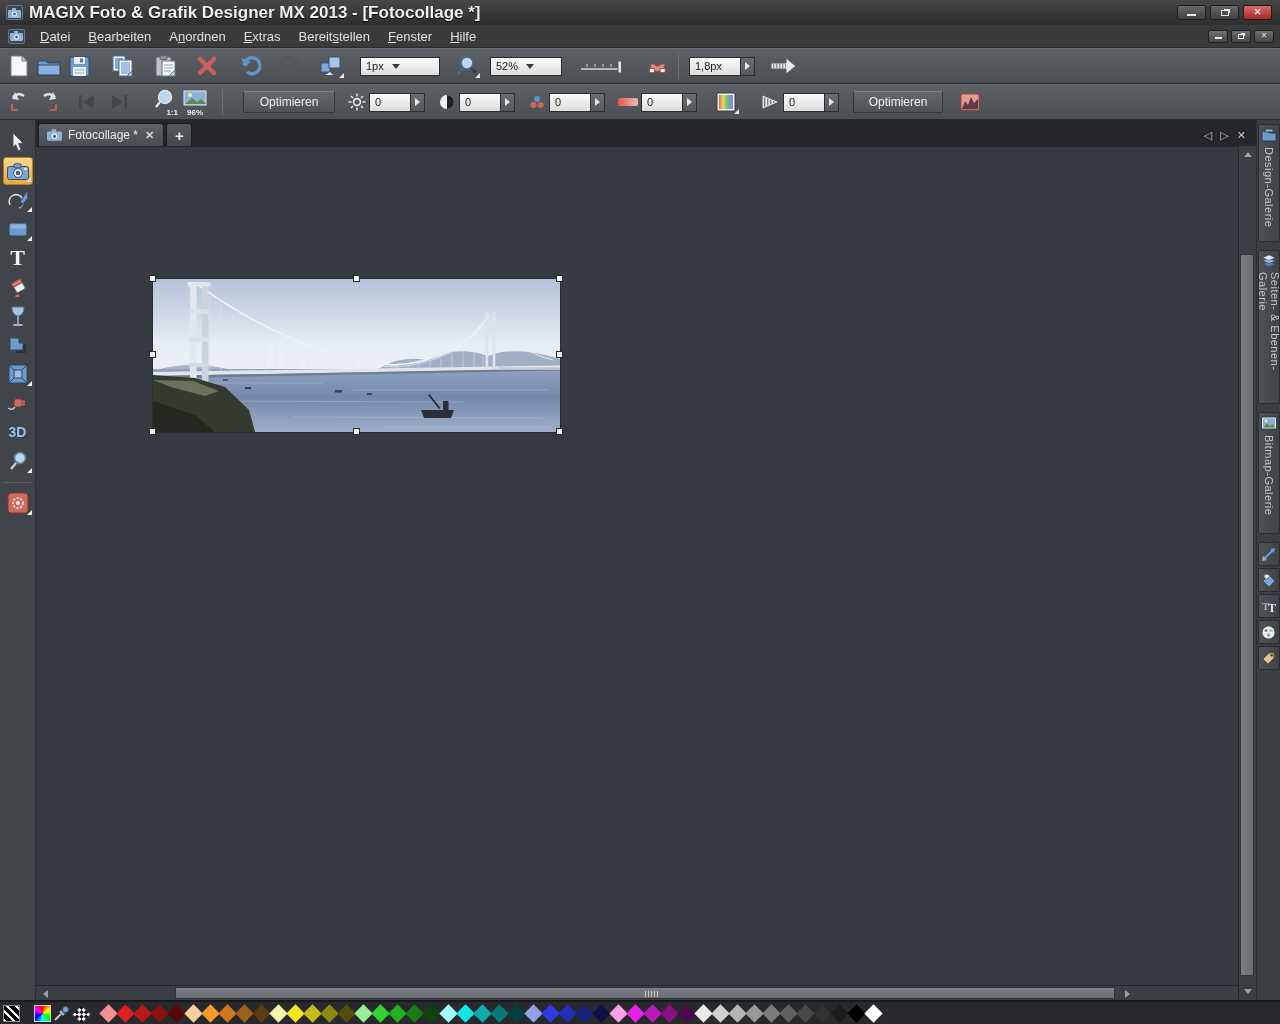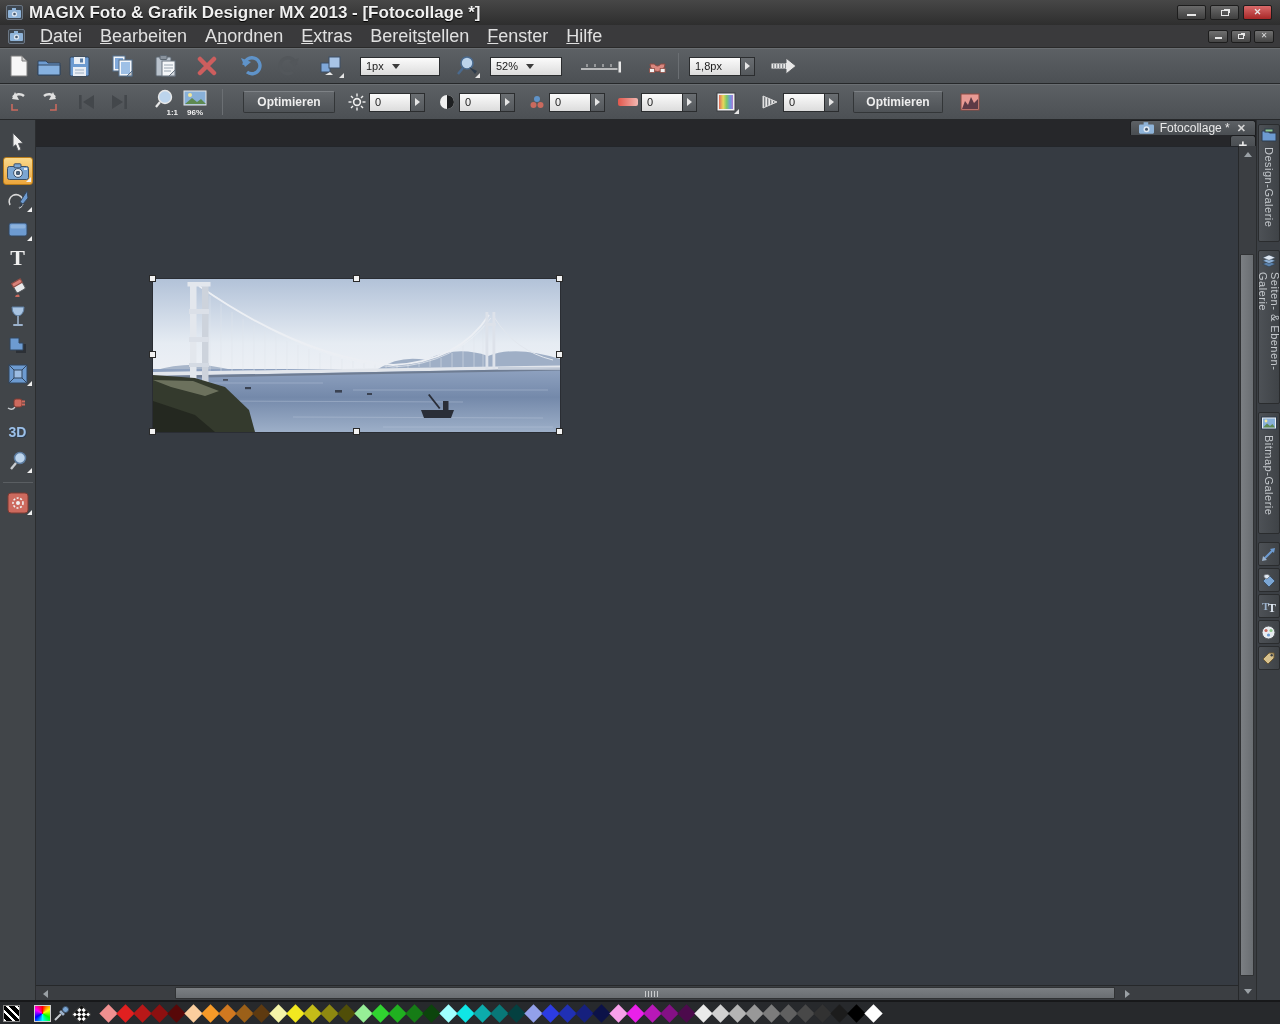--- a/index.html
+++ b/index.html
@@ -16,21 +16,21 @@
   .wbtn { width:29px; height:15px; border:1px solid #1d1d1d; border-radius:2px;
     background:linear-gradient(#6a6a6a,#3f3f3f); display:flex; align-items:center; justify-content:center;
     color:#e8e8e8; font-size:9px; line-height:1; }
   .wbtn.close { background:linear-gradient(#d96a6a,#a82727); font-weight:bold; }
   .minbar { width:9px; height:2px; background:#e8e8e8; margin-top:5px; }
   .restbox { width:8px; height:6px; border:1px solid #e8e8e8; box-shadow:2px -2px 0 -1px #e8e8e8; }
 
   
   #menubar { position:absolute; left:0; top:25px; width:1280px; height:23px; background:#3a3a3c;
     display:flex; align-items:center; padding:0 6px; border-bottom:1px solid #2a2a2a; }
-  .menu-item { padding:3px 9px; color:#e0e0e0; font-size:18px; cursor:default; }
+  .menu-item { padding:3px 9px; color:#e0e0e0; font-size:13px; cursor:default; }
   .menu-item u { text-decoration:underline; }
   .child-controls { margin-left:auto; display:flex; gap:3px; }
   .cbtn { width:20px; height:13px; border:1px solid #1d1d1d; border-radius:2px;
     background:linear-gradient(#707070,#454545); display:flex; align-items:center; justify-content:center;
     color:#ddd; font-size:8px; line-height:1; }
   .cbtn .minbar { width:7px; margin-top:4px; }
   .cbtn .restbox { width:6px; height:5px; }
 
   
   .toolbar { position:absolute; left:0; width:1280px; height:36px;
@@ -46,26 +46,26 @@
     font-size:11px; height:19px; display:flex; align-items:center; padding:0 5px; position:relative; }
   .drop { }
   .caret-down { width:0; height:0; border-left:4px solid transparent; border-right:4px solid transparent;
     border-top:5px solid #3b3b3b; margin-left:8px; }
   .spin { width:14px; height:19px; background:linear-gradient(#6a6e72,#54585c); border:1px solid #2b2d2f;
     border-left:none; display:flex; align-items:center; justify-content:center; }
   .spin i { width:0; height:0; border-top:4px solid transparent; border-bottom:4px solid transparent;
     border-left:5px solid #e6e6e6; }
   .pushbtn { height:22px; padding:0 16px; background:linear-gradient(#64686c,#4e5256);
     border:1px solid #333638; border-top-color:#7e8286; border-radius:2px; color:#eee; font-size:12px;
-    display:flex; align-items:center;font-weight:bold; }
+    display:flex; align-items:center; }
   .grp { display:flex; align-items:center; margin-left:10px; }
 
   
   #tabbar { position:absolute; left:36px; top:120px; width:1220px; height:26px; background:#26272a;
-    display:flex; align-items:flex-end;flex-direction:column; }
+    display:flex; align-items:flex-end; }
   .doc-tab { height:23px; margin-left:2px; padding:0 8px; display:flex; align-items:center; gap:6px;
     background:linear-gradient(#5d6165,#494d51); border:1px solid #1c1d1f; border-bottom:none;
     border-radius:3px 3px 0 0; color:#eaeaea; font-size:12px; }
   .tab-close { color:#d5d5d5; font-size:11px; font-weight:bold; padding:0 1px; }
   .plus-tab { height:23px; width:26px; margin-left:2px; background:linear-gradient(#55595d,#44484c);
     border:1px solid #1c1d1f; border-bottom:none; border-radius:3px 3px 0 0; color:#e8e8e8;
     display:flex; align-items:center; justify-content:center; font-size:15px; font-weight:bold; }
   .tab-nav { margin-left:auto; display:flex; align-items:center; gap:8px; padding:0 10px 4px 0;
     color:#c9c9c9; font-size:11px; }
 

